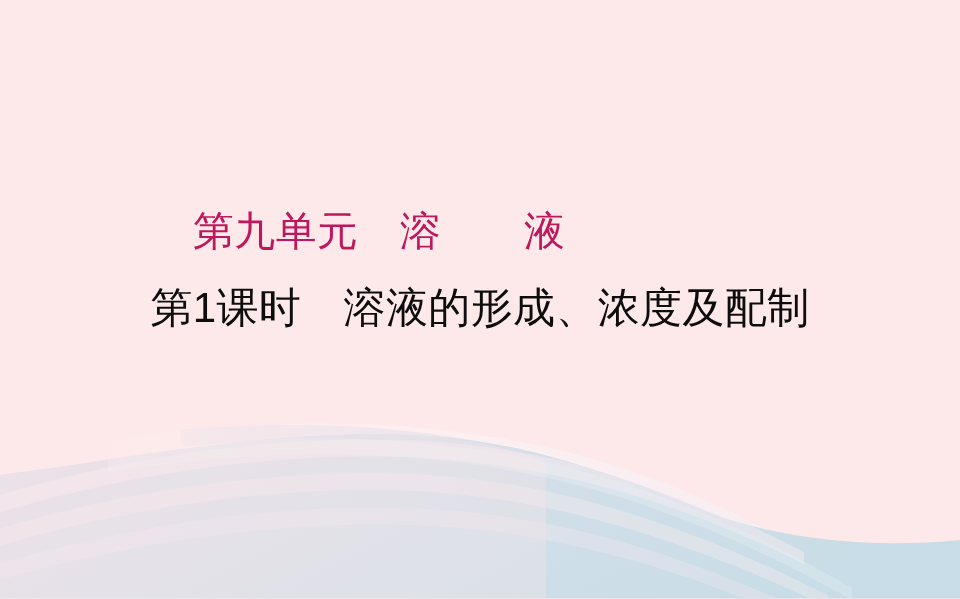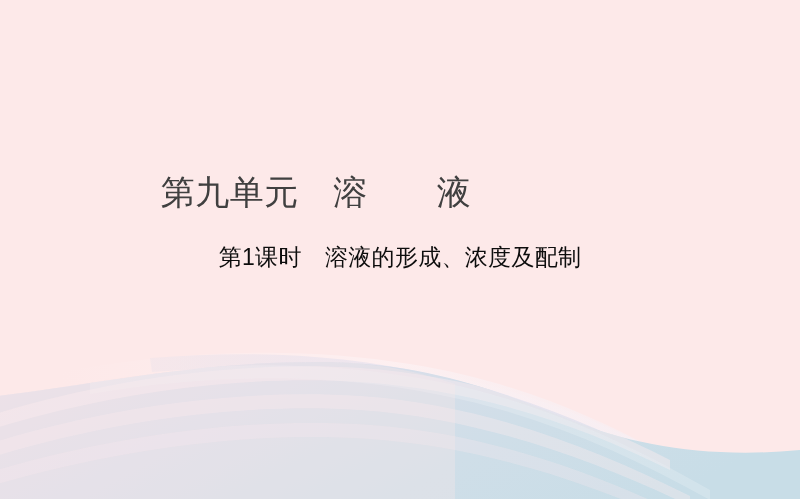--- a/index.html
+++ b/index.html
@@ -35,31 +35,30 @@
     text-align: center;
   }
   #main-title {
     position: absolute;
     left: 0;
     top: 172px;
     width: 632px;
     font-size: 34px;
     line-height: 42px;
     font-weight: 400;
-    color: #404040;
+    color: #be185d;
     letter-spacing: 0.5px;
     white-space: pre;
-    font-family: Liberation Serif, serif;
   }
   #sub-title {
     position: absolute;
     left: 0;
     top: 240px;
     width: 800px;
-    font-size: 23px;
+    font-size: 35px;
     line-height: 34px;
     font-weight: 400;
     color: #0d0d0d;
     letter-spacing: 0.3px;
     white-space: pre;
   }
 </style>
 </head>
 <body>
 

